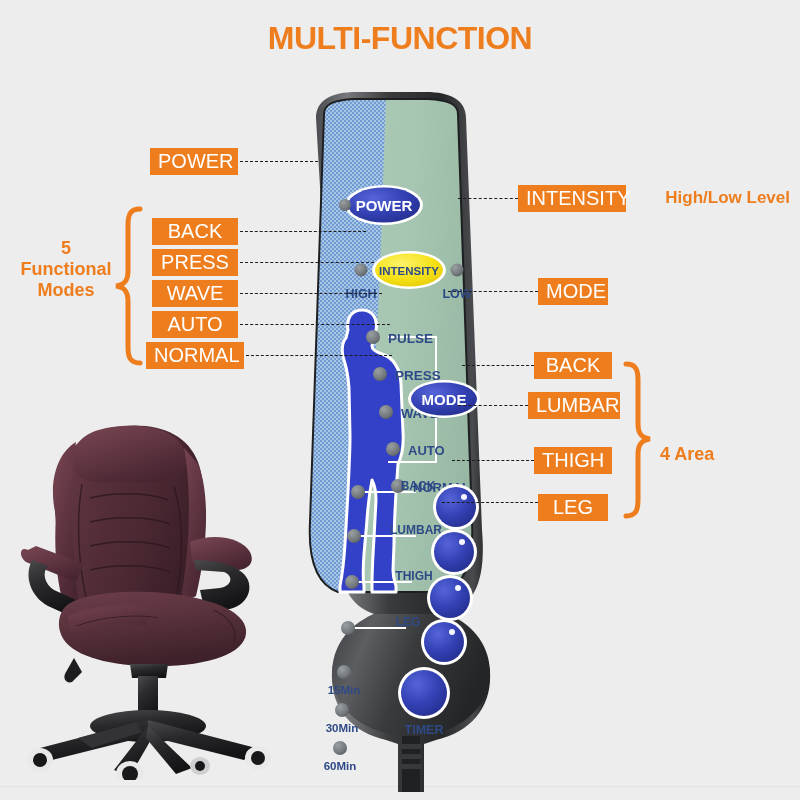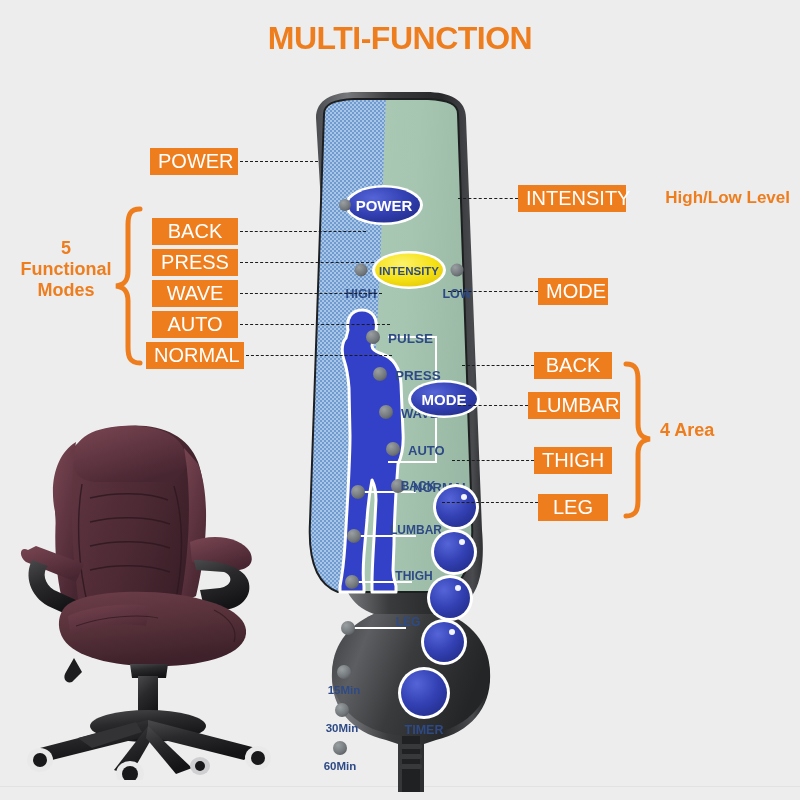--- a/index.html
+++ b/index.html
@@ -433,16 +433,16 @@
   <div class="dash" style="left:452px; top:460px; width:82px;"></div>
   <div class="badge" style="left:534px; top:447px; width:78px;">THIGH</div>
 
   <div class="dash" style="left:442px; top:502px; width:96px;"></div>
   <div class="badge" style="left:538px; top:494px; width:70px;">LEG</div>
 
   <svg class="brace" style="left:620px; top:360px;" width="36" height="160" viewBox="0 0 36 160">
     <path d="M6 4 C 16 4, 18 10, 18 20 L 18 64 C 18 74, 22 78, 30 79
              C 22 80, 18 84, 18 94 L 18 140 C 18 150, 16 156, 6 156" fill="none" stroke="#ee7d1e" stroke-width="5" stroke-linecap="round"></path>
   </svg>
-  <div class="otext lead" style="left:660px; top:420px; width:90px; text-align:left;">4 Area</div>
+  <div class="otext lead" style="left:660px; top:444px; width:90px; text-align:left;">4 Area</div>
 
   <div class="bottomline"></div>
 </div>
 
 </body></html>

